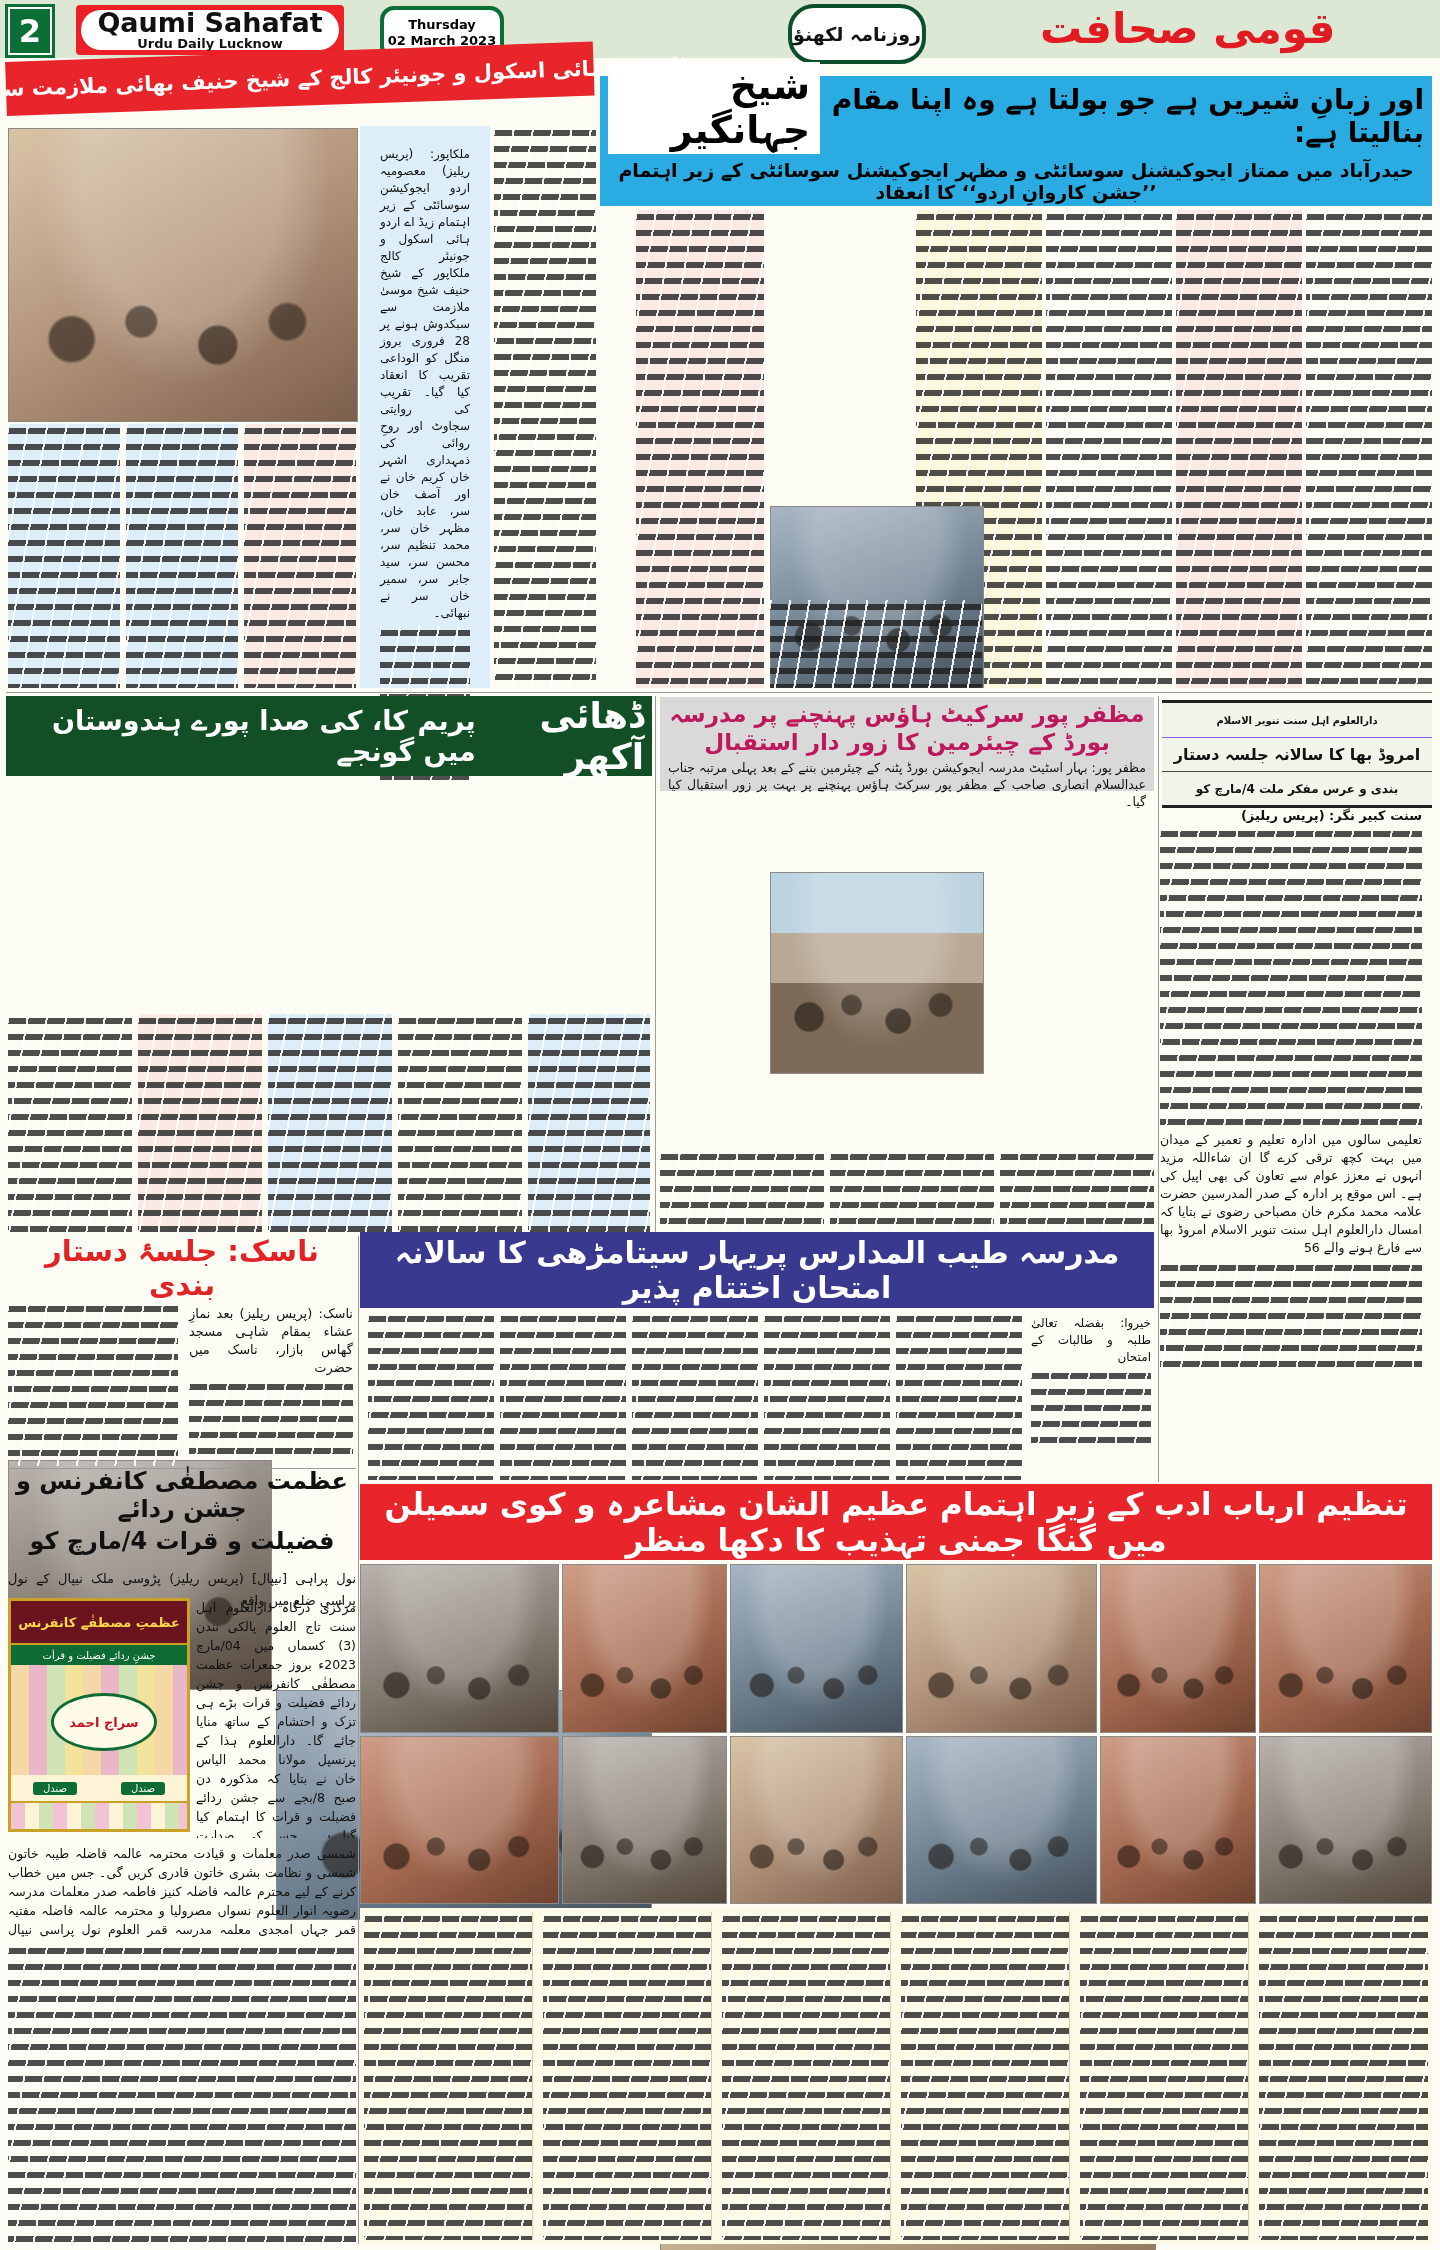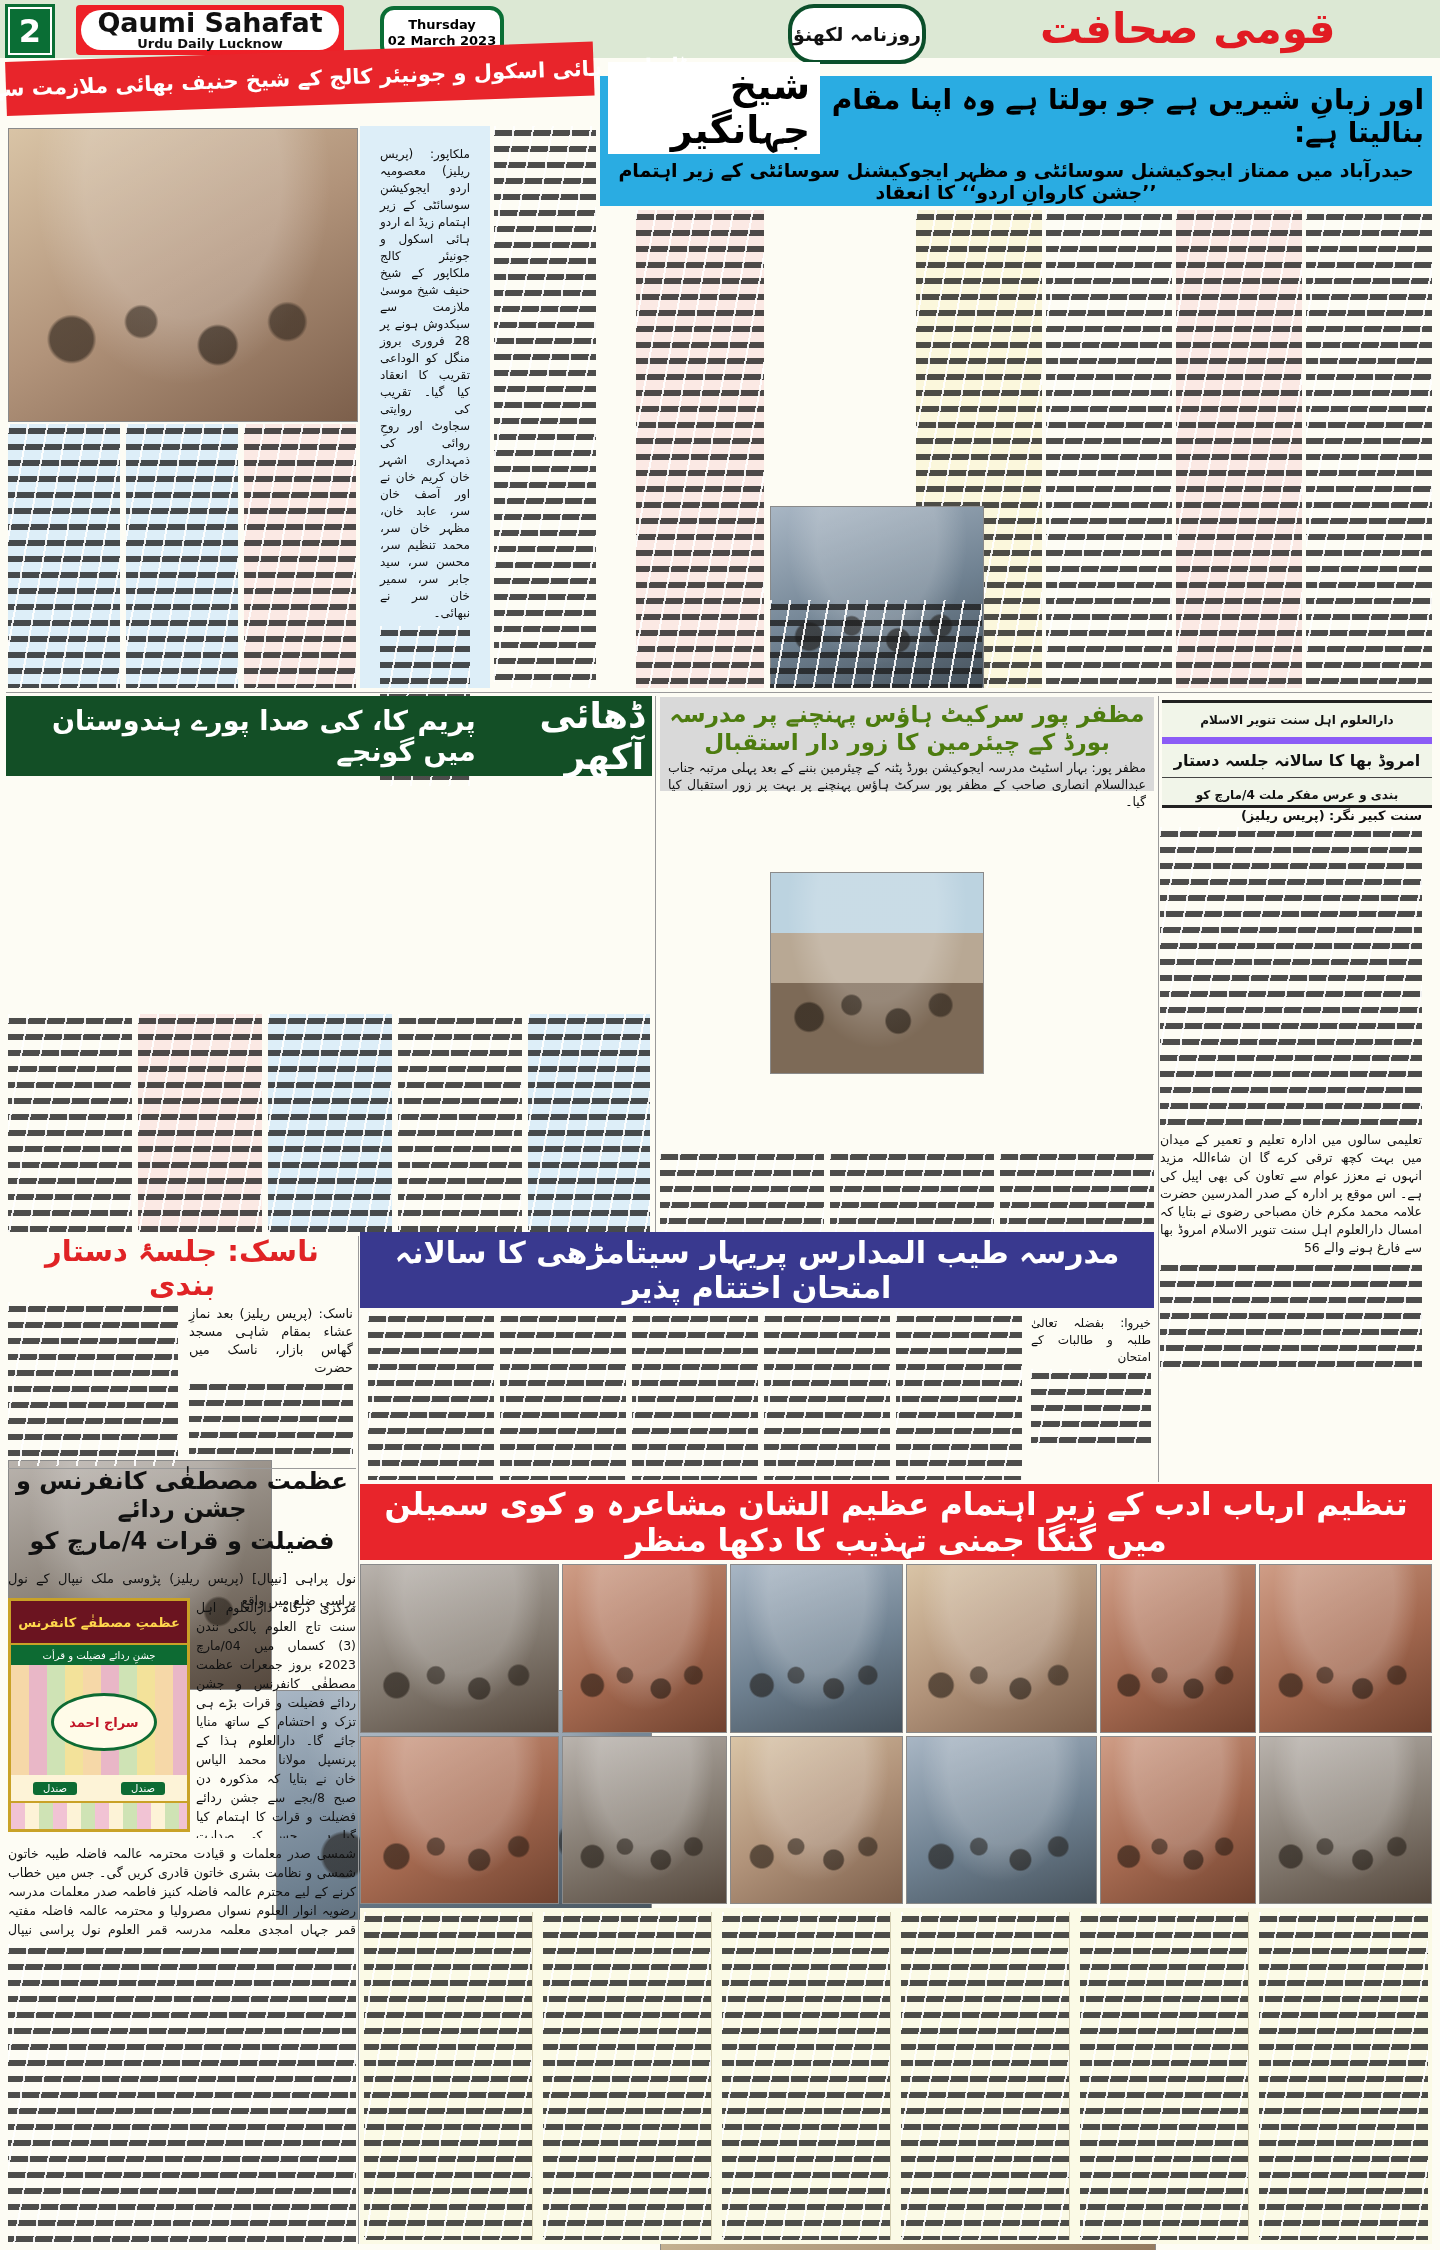--- a/index.html
+++ b/index.html
@@ -111,32 +111,32 @@
 
   <div class="abs ut tint-blue" style="left:528px;top:1014px;width:122px;height:218px;"></div>
   <div class="abs ut" style="left:398px;top:1014px;width:124px;height:218px;"></div>
   <div class="abs ut tint-blue" style="left:268px;top:1014px;width:124px;height:218px;"></div>
   <div class="abs ut tint-pink" style="left:138px;top:1014px;width:124px;height:218px;"></div>
   <div class="abs ut" style="left:8px;top:1014px;width:124px;height:218px;"></div>
 
   <div class="abs rule-v" style="left:655px;top:696px;height:536px;"></div>
 
   <div class="abs" style="left:660px;top:697px;width:494px;height:94px;background:#d9d9d9;padding:4px 8px;box-sizing:border-box;">
-    <div class="urdu hl" style="font-size:23px;color:#4d7c0f;text-align:center;line-height:1.2;">مظفر پور سرکیٹ ہاؤس پہنچنے پر مدرسہ بورڈ کے چیئرمین کا زور دار استقبال</div>
+    <div class="urdu hl" style="font-size:23px;color:#be185d;text-align:center;line-height:1.2;">مظفر پور سرکیٹ ہاؤس پہنچنے پر مدرسہ بورڈ کے چیئرمین کا زور دار استقبال</div>
     <div class="urdu just" style="font-size:12.5px;line-height:17px;margin-top:3px;">مظفر پور: بہار اسٹیٹ مدرسہ ایجوکیشن بورڈ پٹنہ کے چیئرمین بننے کے بعد پہلی مرتبہ جناب عبدالسلام انصاری صاحب کے مظفر پور سرکٹ ہاؤس پہنچنے پر بہت پر زور استقبال کیا گیا۔</div>
   </div>
   <div class="abs photo ph-room" style="left:660px;top:794px;width:494px;height:352px;"></div>
   <div class="abs ut" style="left:1000px;top:1150px;width:154px;height:82px;"></div>
   <div class="abs ut" style="left:830px;top:1150px;width:164px;height:82px;"></div>
   <div class="abs ut" style="left:660px;top:1150px;width:164px;height:82px;"></div>
 
   <div class="abs rule-v" style="left:1158px;top:696px;height:786px;"></div>
 
   <div class="abs" style="left:1162px;top:700px;width:270px;height:102px;background:#f1f5e9;border-top:3px solid #222;border-bottom:3px solid #222;">
-    <div class="center urdu hl" style="height:34px;font-size:12px;border-bottom:7px solid #8b5cf6;">دارالعلوم اہل سنت تنویر الاسلام</div>
+    <div class="center urdu hl" style="height:34px;font-size:10px;border-bottom:1px solid #8b5cf6;">دارالعلوم اہل سنت تنویر الاسلام</div>
     <div class="center urdu hl" style="height:33px;font-size:16px;border-bottom:1px solid #444;">امروڈ بھا کا سالانہ جلسہ دستار</div>
     <div class="center urdu hl" style="height:33px;font-size:12px;">بندی و عرس مفکر ملت 4/مارچ کو</div>
   </div>
   <div class="abs" style="left:1156px;top:806px;width:270px;height:674px;padding:2px 4px;box-sizing:border-box;">
     <div class="urdu hl" style="font-size:13px;">سنت کبیر نگر: (پریس ریلیز)</div>
     <div class="ut" style="height:300px;margin:4px 0;"></div>
     <div class="urdu just" style="font-size:12.5px;line-height:18px;">تعلیمی سالوں میں ادارہ تعلیم و تعمیر کے میدان میں بہت کچھ ترقی کرے گا ان شاءاللہ مزید انہوں نے معزز عوام سے تعاون کی بھی اپیل کی ہے۔ اس موقع پر ادارہ کے صدر المدرسین حضرت علامہ محمد مکرم خان مصباحی رضوی نے بتایا کہ امسال دارالعلوم اہل سنت تنویر الاسلام امروڈ بھا سے فارغ ہونے والے 56</div>
     <div class="ut" style="height:110px;margin-top:4px;"></div>
   </div>
 

